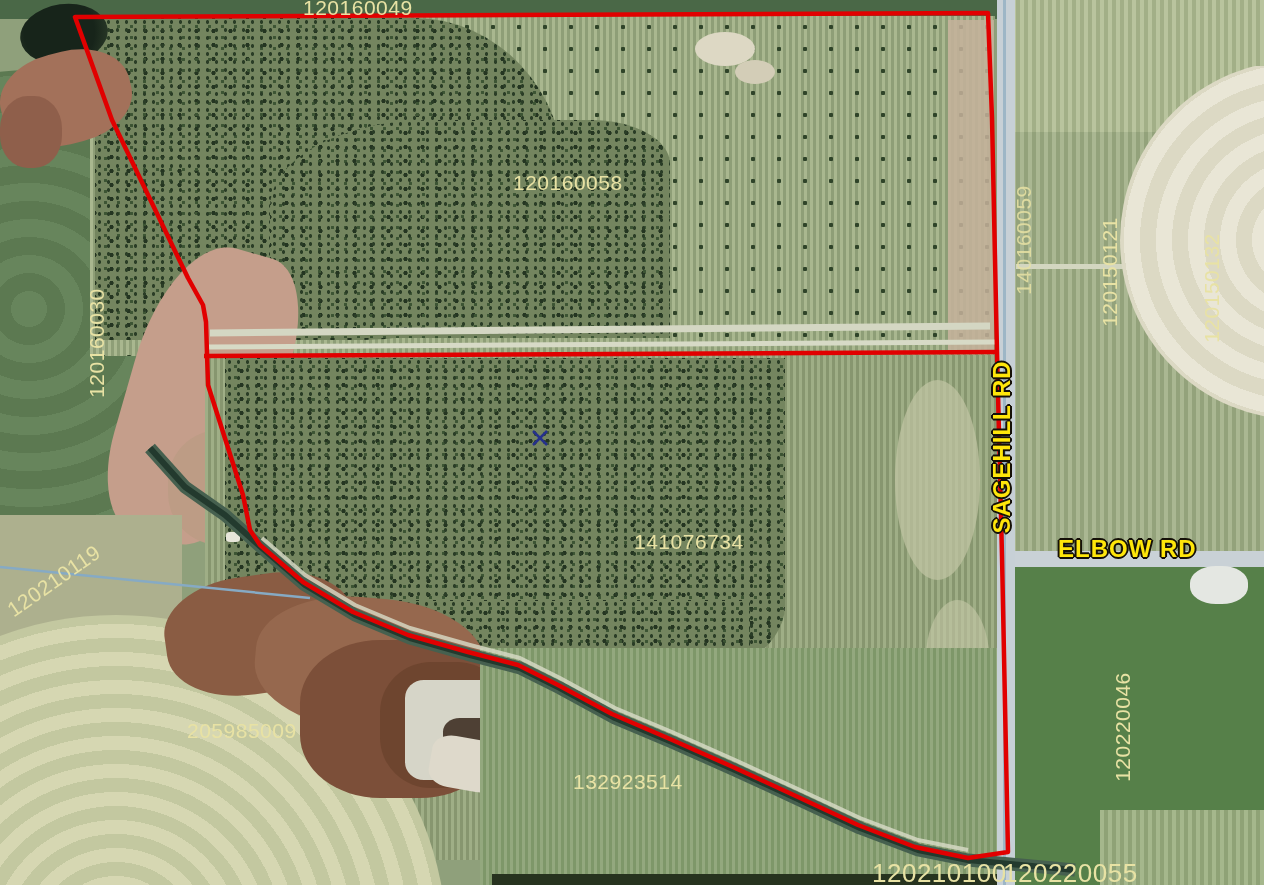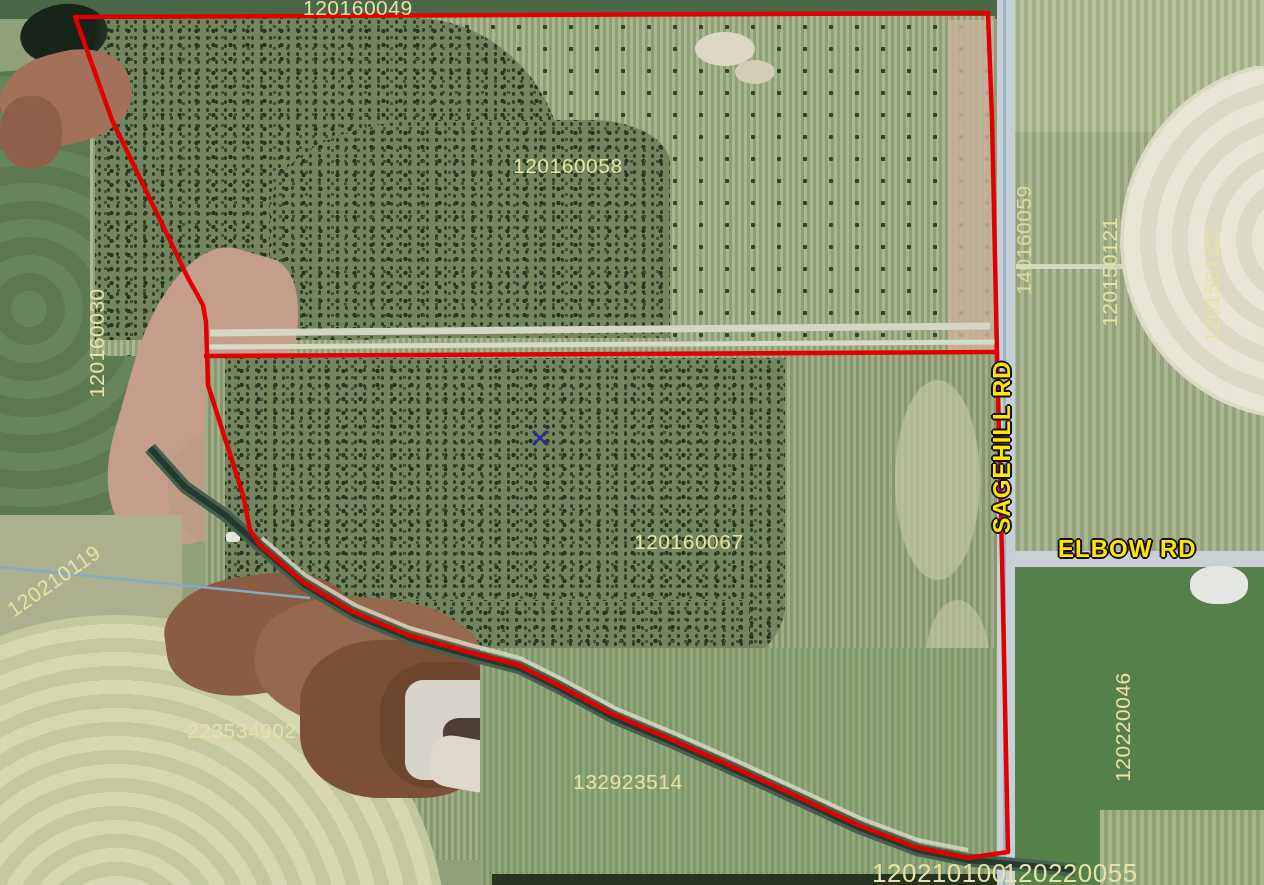--- a/index.html
+++ b/index.html
@@ -105,28 +105,28 @@
              L408,635 L353,612 L303,582 L260,545 L250,530 L243,495 L208,385 L206,322 L203,305 L188,278 L112,120 Z" stroke="#e10000" stroke-width="4.5" fill="none" stroke-linejoin="round"></path>
     <path d="M204,356 L999,352" stroke="#e10000" stroke-width="4.5" fill="none"></path>
 
     <g stroke="#26318c" stroke-width="2.5">
       <line x1="533" y1="431" x2="547" y2="445"></line>
       <line x1="547" y1="431" x2="533" y2="445"></line>
     </g>
   </svg>
 
   <div class="lbl" style="left:303px;top:-4px">120160049</div>
-  <div class="lbl" style="left:513px;top:154px">120160058</div>
+  <div class="lbl" style="left:513px;top:171px">120160058</div>
   <div class="lbl vert" style="left:97px;top:343px">120160030</div>
   <div class="lbl vert" style="left:1024px;top:240px;opacity:.85">140160059</div>
   <div class="lbl vert" style="left:1110px;top:272px">120150121</div>
   <div class="lbl vert" style="left:1212px;top:288px">120150132</div>
-  <div class="lbl" style="left:634px;top:530px">120160067</div>
+  <div class="lbl" style="left:634px;top:530px">141076734</div>
   <div class="lbl diag" style="left:54px;top:581px">120210119</div>
-  <div class="lbl" style="left:187px;top:719px">223534902</div>
+  <div class="lbl" style="left:187px;top:719px">205985009</div>
   <div class="lbl" style="left:573px;top:770px">132923514</div>
   <div class="lbl vert" style="left:1123px;top:727px">120220046</div>
   <div class="lbl lbl-lg" style="left:872px;top:858px">120210100</div>
   <div class="lbl lbl-lg" style="left:1003px;top:858px">120220055</div>
 
   <div class="roadlbl vert" style="left:1002px;top:447px">SAGEHILL RD</div>
   <div class="roadlbl" style="left:1058px;top:535px">ELBOW RD</div>
 </div>
 
 </body></html>

